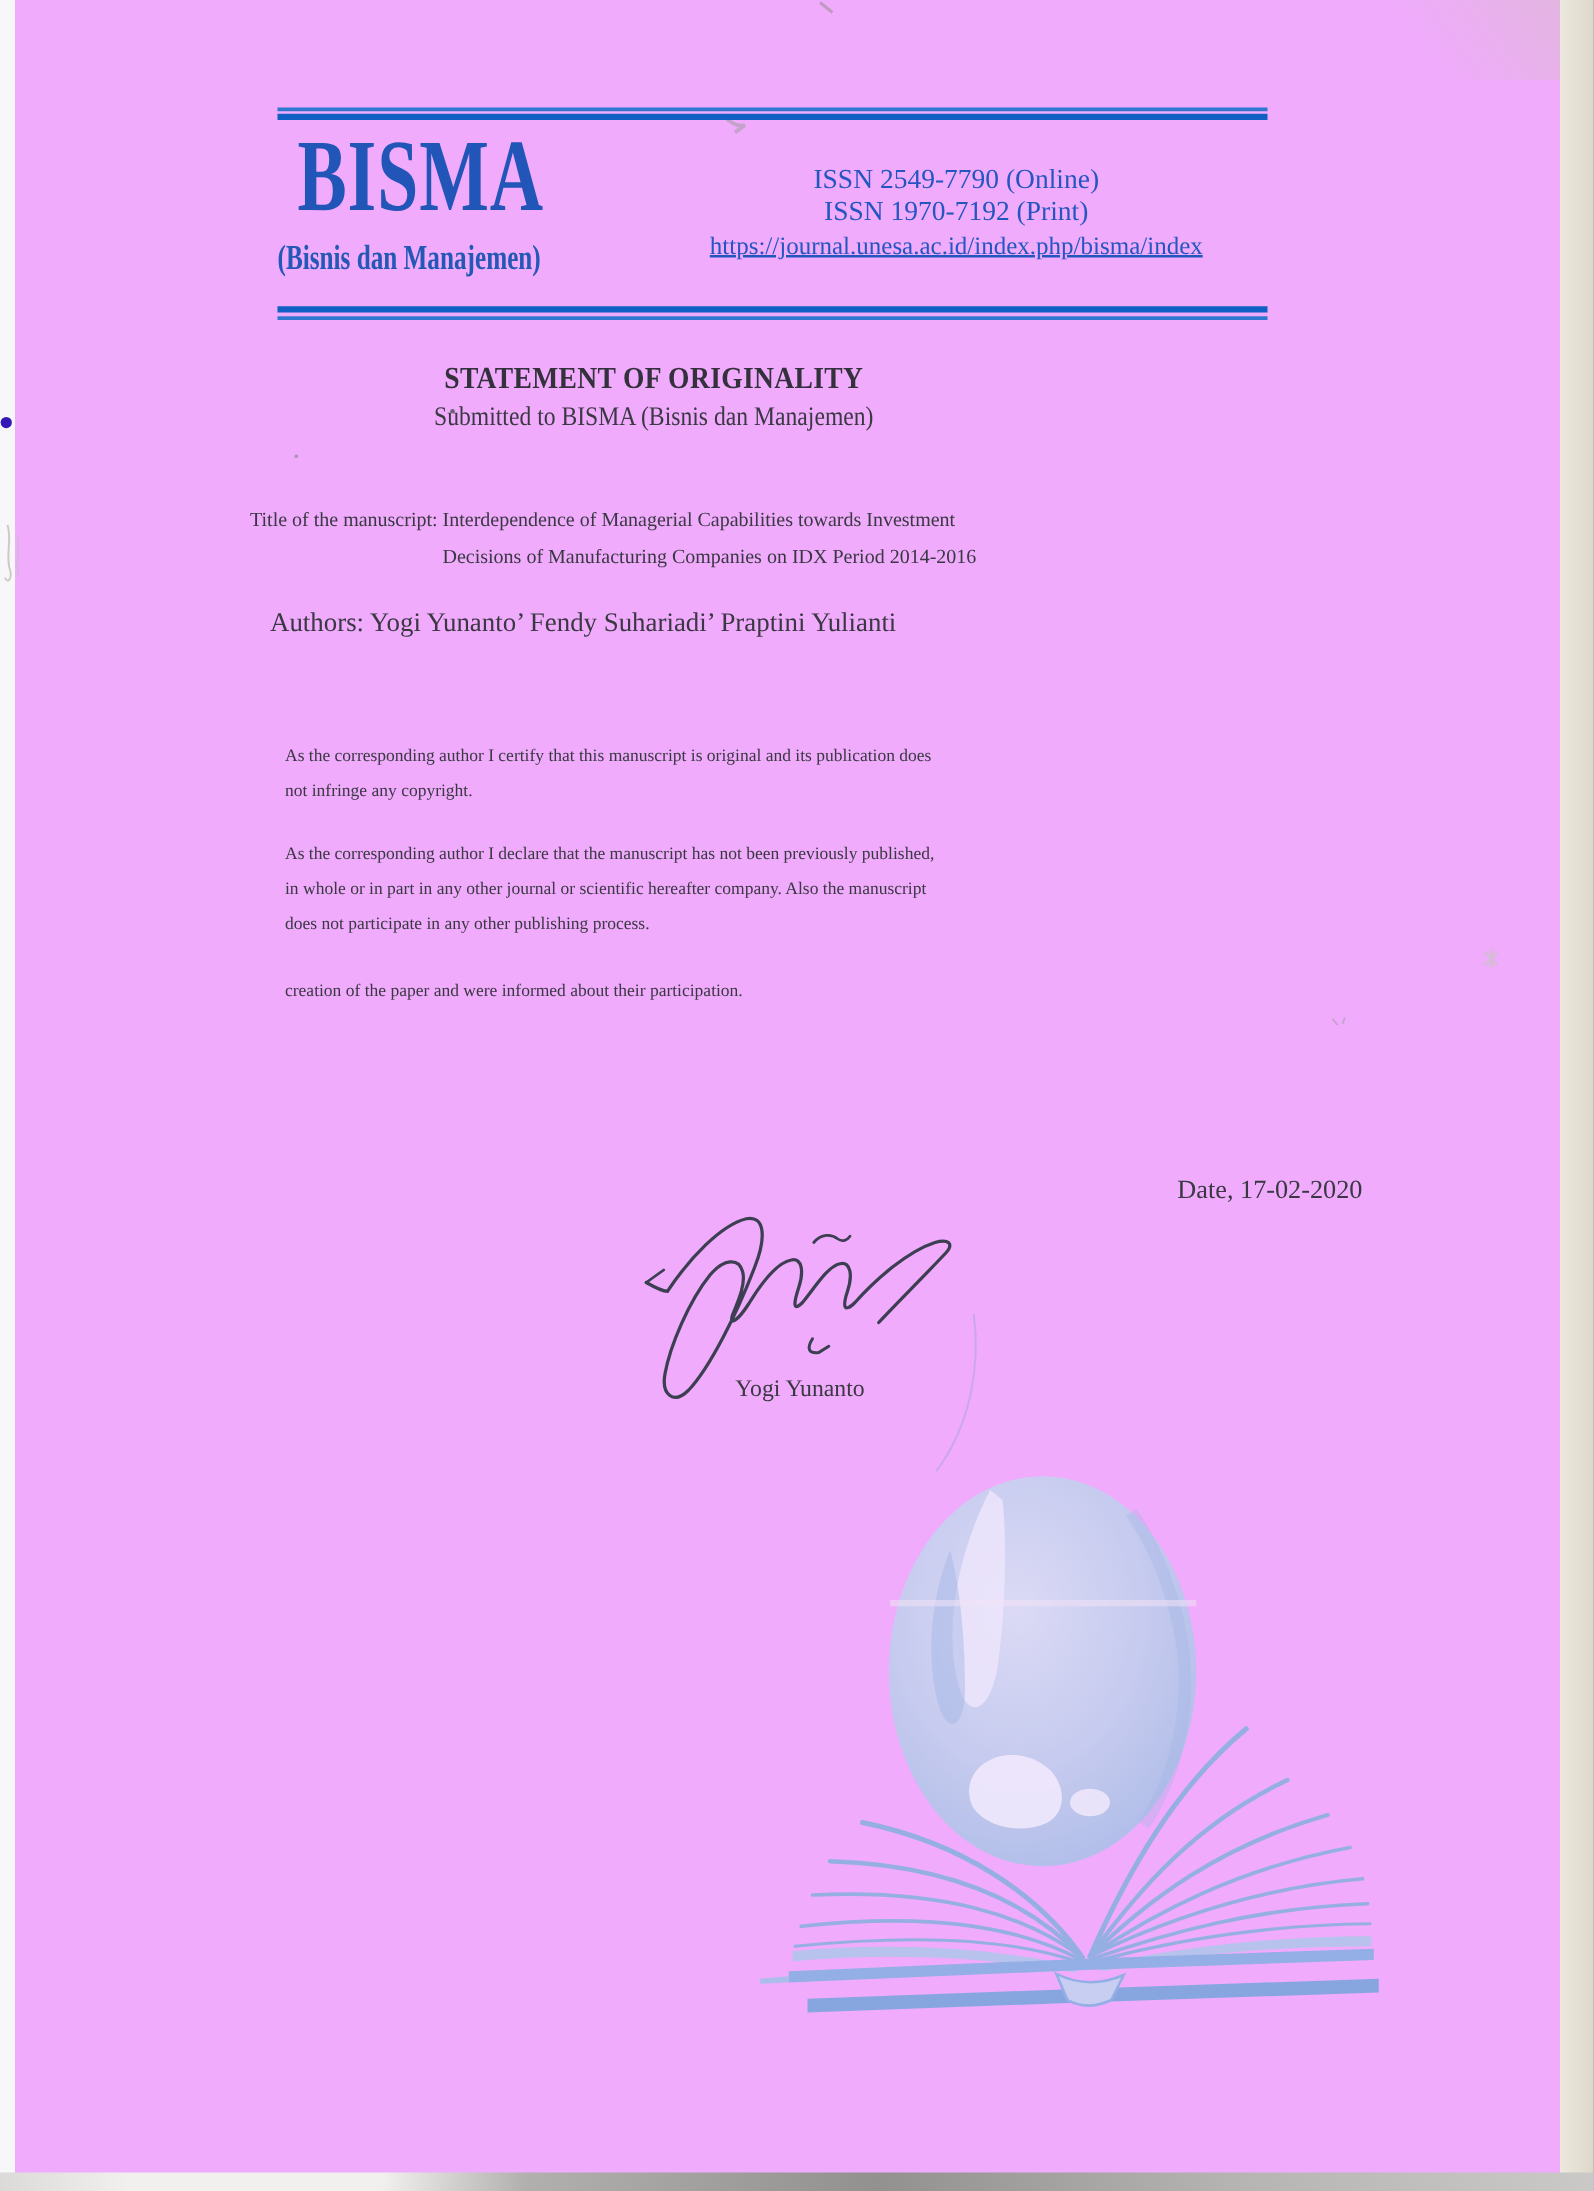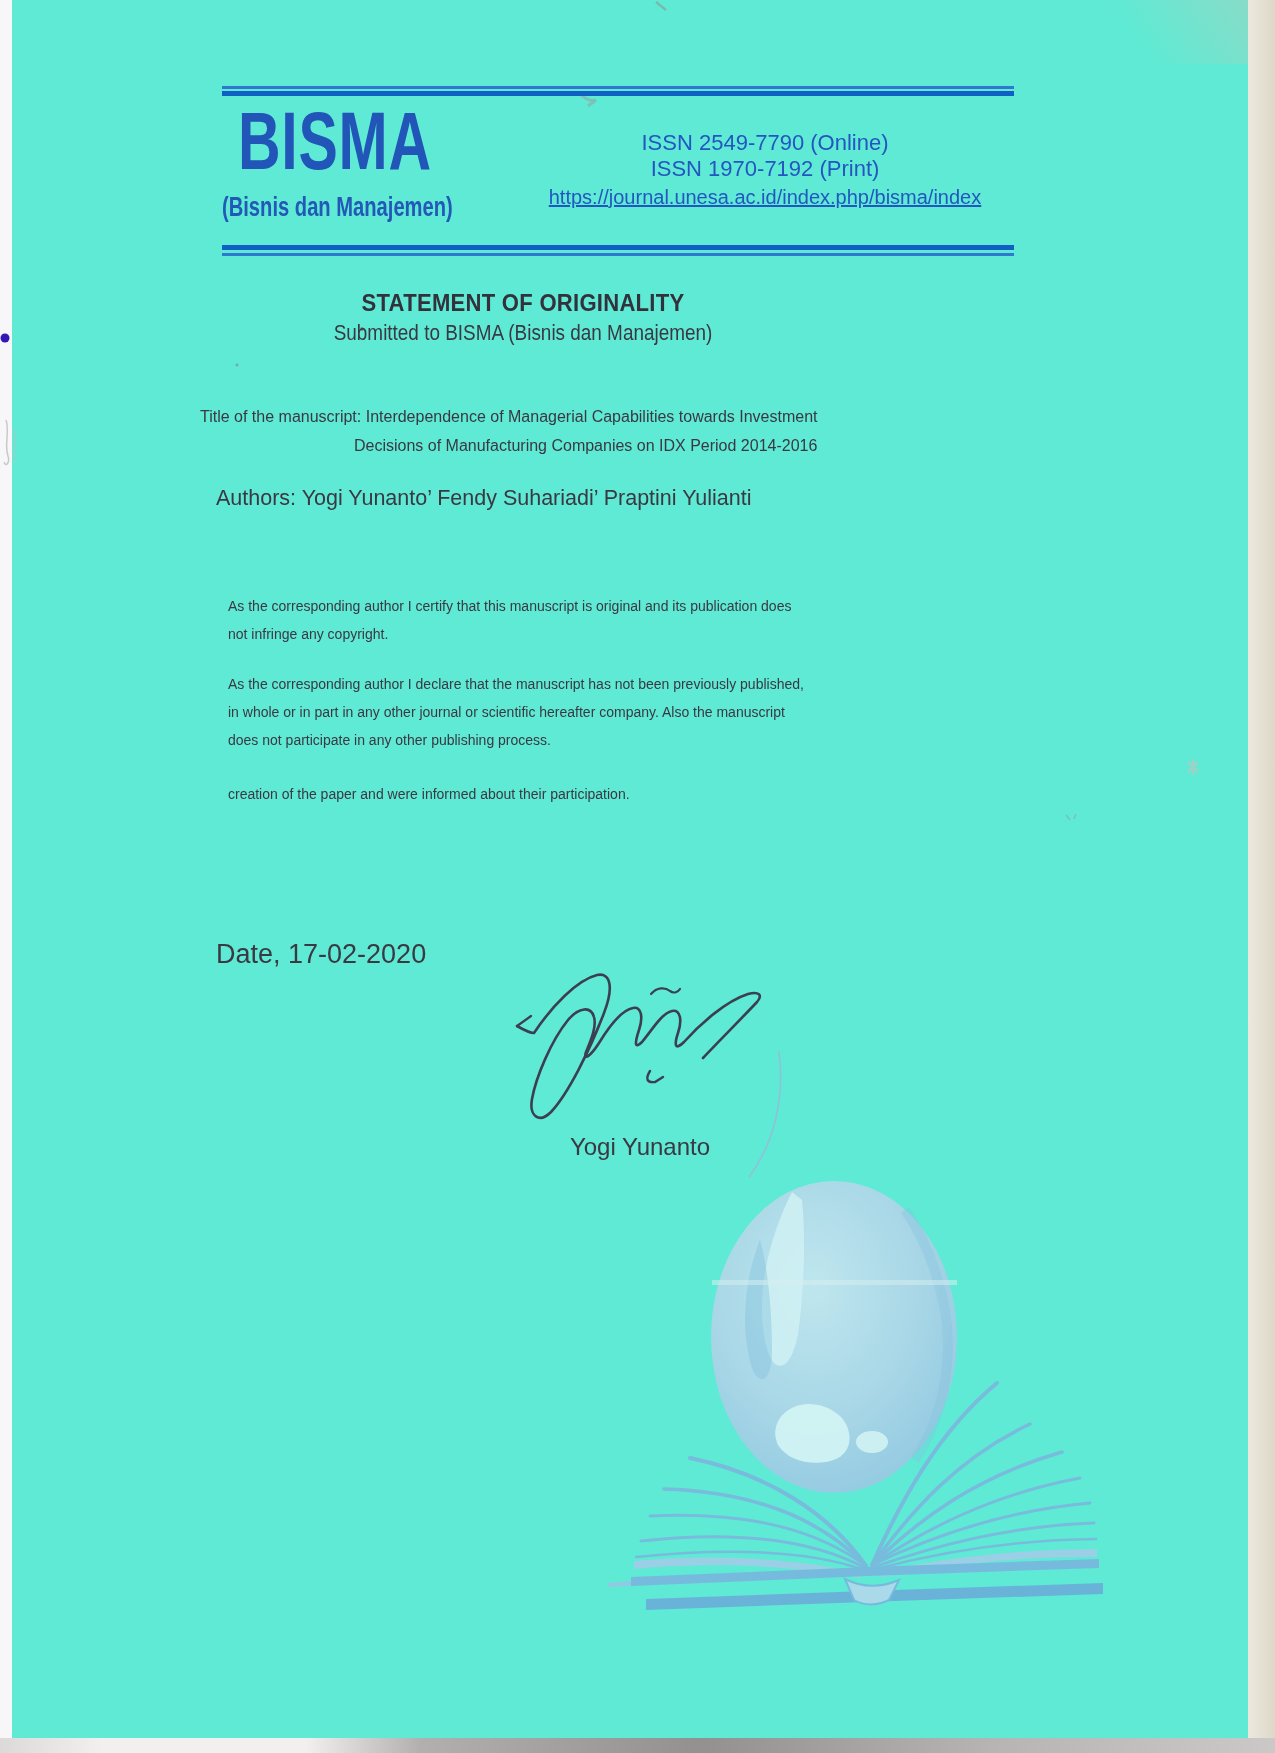--- a/index.html
+++ b/index.html
@@ -1,20 +1,20 @@
 <!DOCTYPE html>
 <html><head>
 <meta charset="utf-8">
 <style>
   html,body{margin:0;padding:0;background:#888;}
   .page{
     position:relative;
     width:1275px;height:1753px;
-    background:#5eead4;
-    font-family:Liberation Sans, sans-serif;
+    background:#f0abfc;
+    font-family:Liberation Serif, serif;
     color:#3a3842;
     overflow:hidden;
   }
   
   .edge-left{position:absolute;left:0;top:0;width:12px;height:100%;background:#f7f6f8;z-index:0;}
   .edge-right{position:absolute;right:0;top:0;width:27px;height:100%;
     background:linear-gradient(to right,#ece8de,#ddd8c8);z-index:3;}
   .edge-bottom{position:absolute;left:0;bottom:0;width:100%;height:15px;z-index:3;
     background:linear-gradient(to right,#dbdad8 0%,#f1f0ee 8%,#f1f0ee 24%,#b1b0ae 33%,#929190 55%,#b6b5b3 78%,#cac9c7 100%);}
   .corner-shade{position:absolute;top:0;right:27px;width:180px;height:64px;z-index:0;
@@ -41,22 +41,22 @@
   .doc-title{left:85px;top:289px;width:876px;text-align:center;font-weight:bold;
     font-size:24.5px;color:#33313b;transform:scaleX(.9);letter-spacing:.3px;}
   .doc-subtitle{left:85px;top:321px;width:876px;text-align:center;
     font-size:21.5px;color:#3a3842;transform:scaleX(.88);}
   
   .ms-title{left:200px;top:403px;font-size:16px;line-height:28.5px;}
   .ms-title .indent{padding-left:154px;}
   .authors{left:216px;top:486px;font-size:21.5px;}
   .stmt{left:228px;font-size:14px;line-height:28px;}
   .stmt-1{top:592px;} .stmt-2{top:670px;} .stmt-3{top:780px;}
-  .date-line{left:216px;top:939px;width:874px;text-align:left;font-size:27px;}
-  .signer-name{left:216px;top:1101px;width:848px;text-align:center;font-size:24px;margin-top:32px;}
+  .date-line{left:216px;top:939px;width:874px;text-align:right;font-size:21px;}
+  .signer-name{left:216px;top:1101px;width:848px;text-align:center;font-size:19px;}
   .footer{left:206px;top:1205px;font-size:21px;line-height:29.5px;}
 </style>
 </head>
 <body>
 
 <div class="page">
 
   <div class="edge-left"></div>
   <div class="corner-shade"></div>
 

